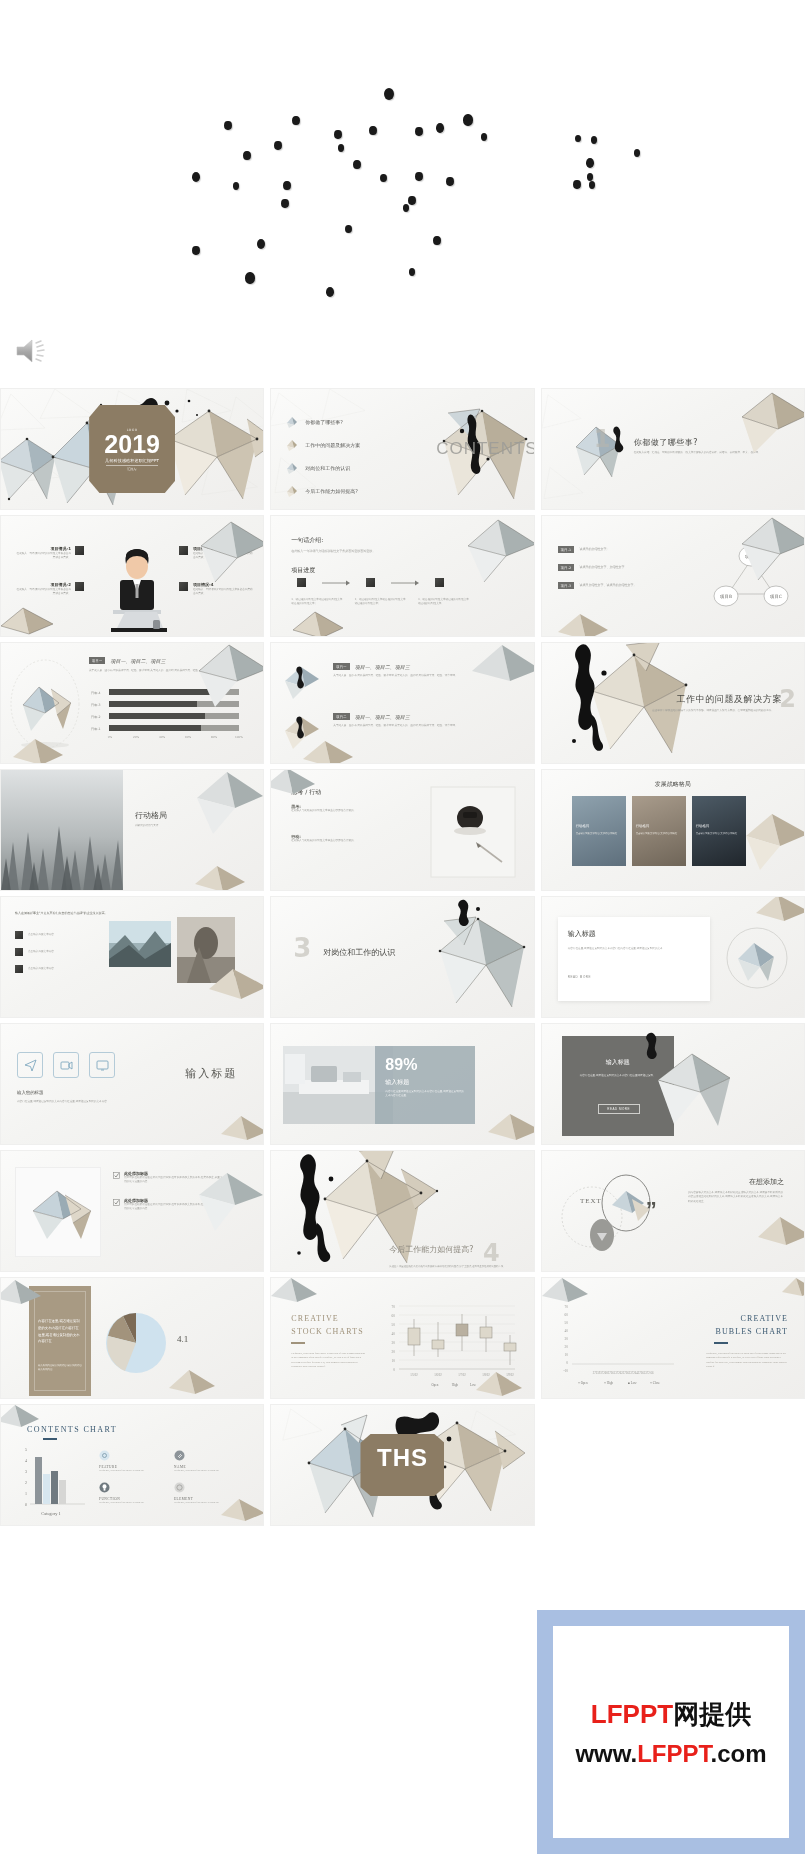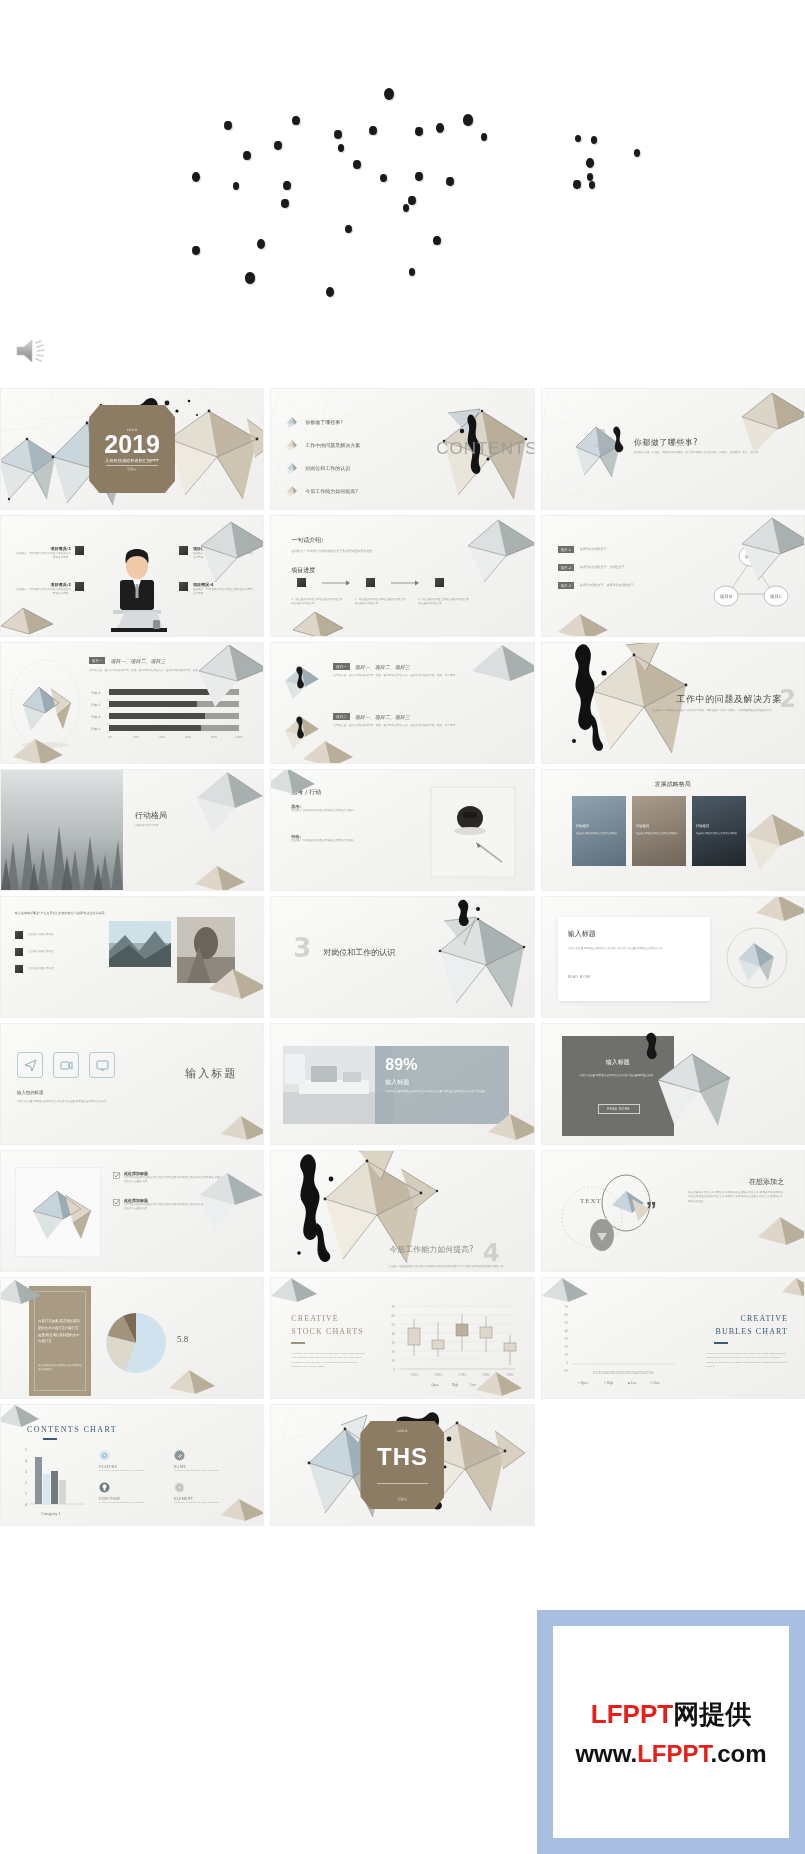--- a/index.html
+++ b/index.html
@@ -799,21 +799,21 @@
 
   <div class="slide">
     <svg style="position:absolute;left:12px;top:22px;width:110px;height:78px" viewBox="0 0 110 78">
       <rect width="110" height="78" fill="#e2e5e6"></rect>
       <rect y="46" width="110" height="32" fill="#cfd3d4"></rect>
       <rect x="16" y="34" width="70" height="14" fill="#f2f3f3"></rect>
       <rect x="28" y="20" width="26" height="16" rx="1.5" fill="#b9bfc1"></rect>
       <rect x="60" y="26" width="18" height="10" fill="#cbd0d2"></rect>
       <rect x="2" y="8" width="20" height="30" fill="#eff1f2"></rect>
     </svg>
-    <div style="position:absolute;left:104px;top:22px;width:134px;height:78px;background:rgba(157,171,178,.85)">
+    <div style="position:absolute;left:104px;top:22px;width:100px;height:78px;background:rgba(157,171,178,.85)">
       <div style="position:absolute;left:10px;top:10px;font-size:16px;font-weight:700;color:#fff">89%</div>
       <div class="zh" style="position:absolute;left:10px;top:32px;font-size:6px;color:#fff">输入标题</div>
       <div class="zh" style="position:absolute;left:10px;top:44px;right:10px;font-size:2.6px;line-height:1.7;color:#f0f2f3">内容打在这里或者通过复制您的文本内容打在这里,或者通过复制您的文本内容打在这里。</div>
     </div>
     <svg class="crane" style="right:-16px;bottom:-22px;width:70px;height:60px" viewBox="0 0 70 60">
       <polygon points="8,26 30,8 36,34" fill="#ded7c9"></polygon>
         <polygon points="30,8 60,24 36,34" fill="#b9ae9a"></polygon>
     </svg>
   </div>
 
@@ -932,21 +932,21 @@
       <div style="position:absolute;left:5px;top:5px;right:5px;bottom:5px;border:1px solid rgba(255,255,255,.28)"></div>
       <div class="zh" style="position:absolute;left:9px;top:32px;right:9px;font-size:3.4px;line-height:2;color:#fff">内容打在这里,或者通过复制您的文本内容打在内容打在这里,或者通过复制您的文本内容打在</div>
       <div class="zh" style="position:absolute;left:9px;top:78px;right:9px;font-size:2.4px;line-height:1.8;color:#efece5">输入您的内容输入您的内容,输入您的内容输入您的内容。</div>
     </div>
     <svg style="position:absolute;left:100px;top:30px;width:70px;height:70px" viewBox="0 0 70 70">
       <circle cx="35" cy="35" r="30" fill="#cfe2ee"></circle>
       <path d="M35 35 L35 5 A30 30 0 0 0 22 8 Z" fill="#7c6a55"></path>
       <path d="M35 35 L22 8 A30 30 0 0 0 7 28 Z" fill="#a2937c"></path>
       <path d="M35 35 L7 28 A30 30 0 0 0 24 63 Z" fill="#ddd8cc"></path>
     </svg>
-    <div style="position:absolute;left:176px;top:56px;font-size:9px;color:#55554f;font-family:'Liberation Serif',serif">5.8</div>
+    <div style="position:absolute;left:176px;top:56px;font-size:9px;color:#55554f;font-family:'Liberation Serif',serif">4.1</div>
     <svg class="crane" style="left:-14px;top: -4px;width:62px;height:56px" viewBox="0 0 62 56">
       <polygon points="8,24 28,6 34,30" fill="#dbdede"></polygon>
         <polygon points="28,6 54,22 34,30" fill="#a7afaf"></polygon>
     </svg>
     <svg class="crane" style="right:40px;bottom:-20px;width:62px;height:54px" viewBox="0 0 62 54">
       <polygon points="8,24 28,6 34,30" fill="#ded7c9"></polygon>
         <polygon points="28,6 54,22 34,30" fill="#b9ae9a"></polygon>
     </svg>
   </div>
 
@@ -1150,21 +1150,21 @@
           <circle cx="104" cy="42" r="1.4"></circle>
         </g>
     </svg>
     <svg class="ink" style="left:108px;top:4px;width:80px;height:104px" viewBox="0 0 80 104">
       <path d="M18 10 C28 2 38 16 48 6 C56 -2 64 10 58 18 C52 26 40 20 34 28 C26 36 12 24 18 10Z" fill="#161616"></path>
       <path d="M50 66 C58 72 54 86 62 94 C66 100 56 104 52 96 C48 88 54 78 48 72Z" fill="#161616"></path>
       <circle cx="70" cy="30" r="2.4" fill="#161616"></circle>
         <circle cx="12" cy="54" r="1.8" fill="#161616"></circle>
       <circle cx="66" cy="58" r="1.4" fill="#161616"></circle>
     </svg>
-    <div class="badge" style="width:84px;height:88px;gap:12px;">
+    <div class="badge" style="width:84px;height:62px;gap:12px;">
       <div class="lg zh">LOGO</div>
       <div class="yr" style="font-size:24px;letter-spacing:1px">THS</div>
       <div class="hr"></div>
       <div class="pres zh">汇报人:</div>
     </div>
   </div>
 
 </div>
 
 <div id="wm">

